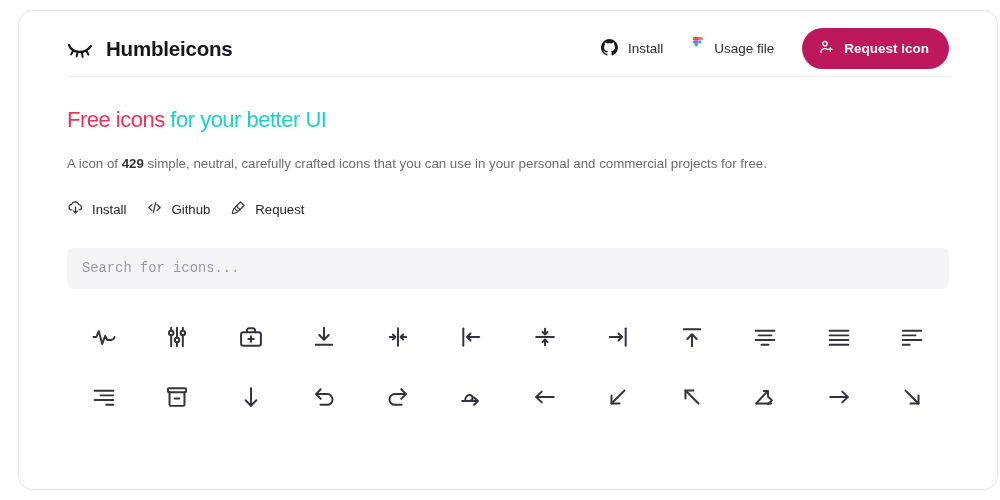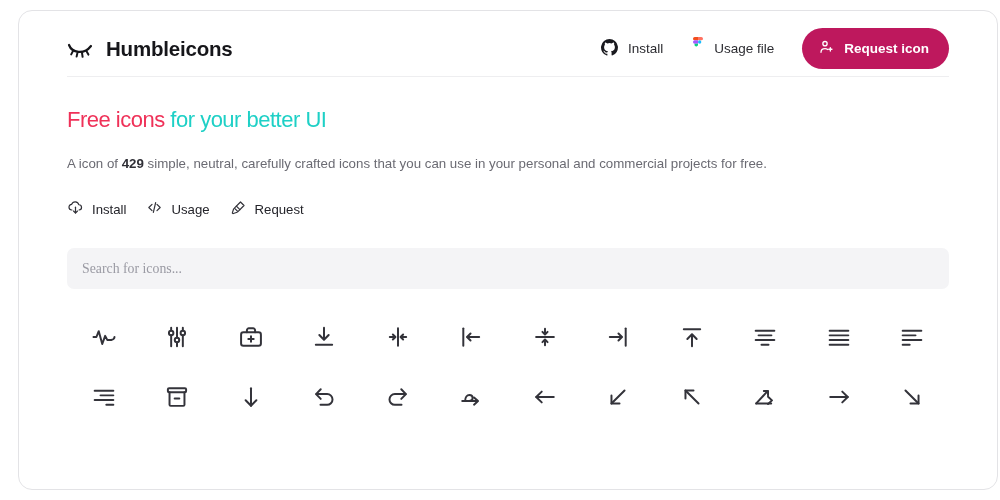--- a/index.html
+++ b/index.html
@@ -112,21 +112,21 @@
   .search-wrap { margin-top: 29px; }
   .search-input {
     width: 100%;
     height: 41px;
     background: #f4f4f6;
     border: none;
     border-radius: 7px;
     padding: 0 15px;
     font-size: 13.8px;
     color: #1d4ed8;
-    font-family: Liberation Serif, serif;
+    font-family: Liberation Mono, monospace;
     outline: none;
   }
   .search-input::placeholder { color: #9a9aa3; }
 
   
   .icon-grid {
     margin-top: 24px;
     display: grid;
     grid-template-columns: repeat(12, 1fr);
     row-gap: 12px;
@@ -230,21 +230,21 @@
         </a>
 
         <a class="doc-link">
           <span>
             <svg width="17" height="17" viewBox="0 0 24 24" class="ico" stroke-width="1.9">
               <path d="M8.5 7.5 4 12l4.5 4.5"></path>
               <path d="M15.5 7.5 20 12l-4.5 4.5"></path>
               <path d="M13.6 5.2 10.4 18.8"></path>
             </svg>
           </span>
-          <span>Usage</span>
+          <span>Github</span>
         </a>
 
         <a class="doc-link">
           <span>
             <svg width="17" height="17" viewBox="0 0 24 24" class="ico" stroke-width="1.9">
               <path d="M14.8 4.2 19.8 9.2 11.2 17.8 6.2 12.8z"></path>
               <path d="M9 10 14 15"></path>
               <path d="M5.2 13.8 3.4 19.2a1 1 0 0 0 1.3 1.3l5.4-1.8"></path>
             </svg>
           </span>

